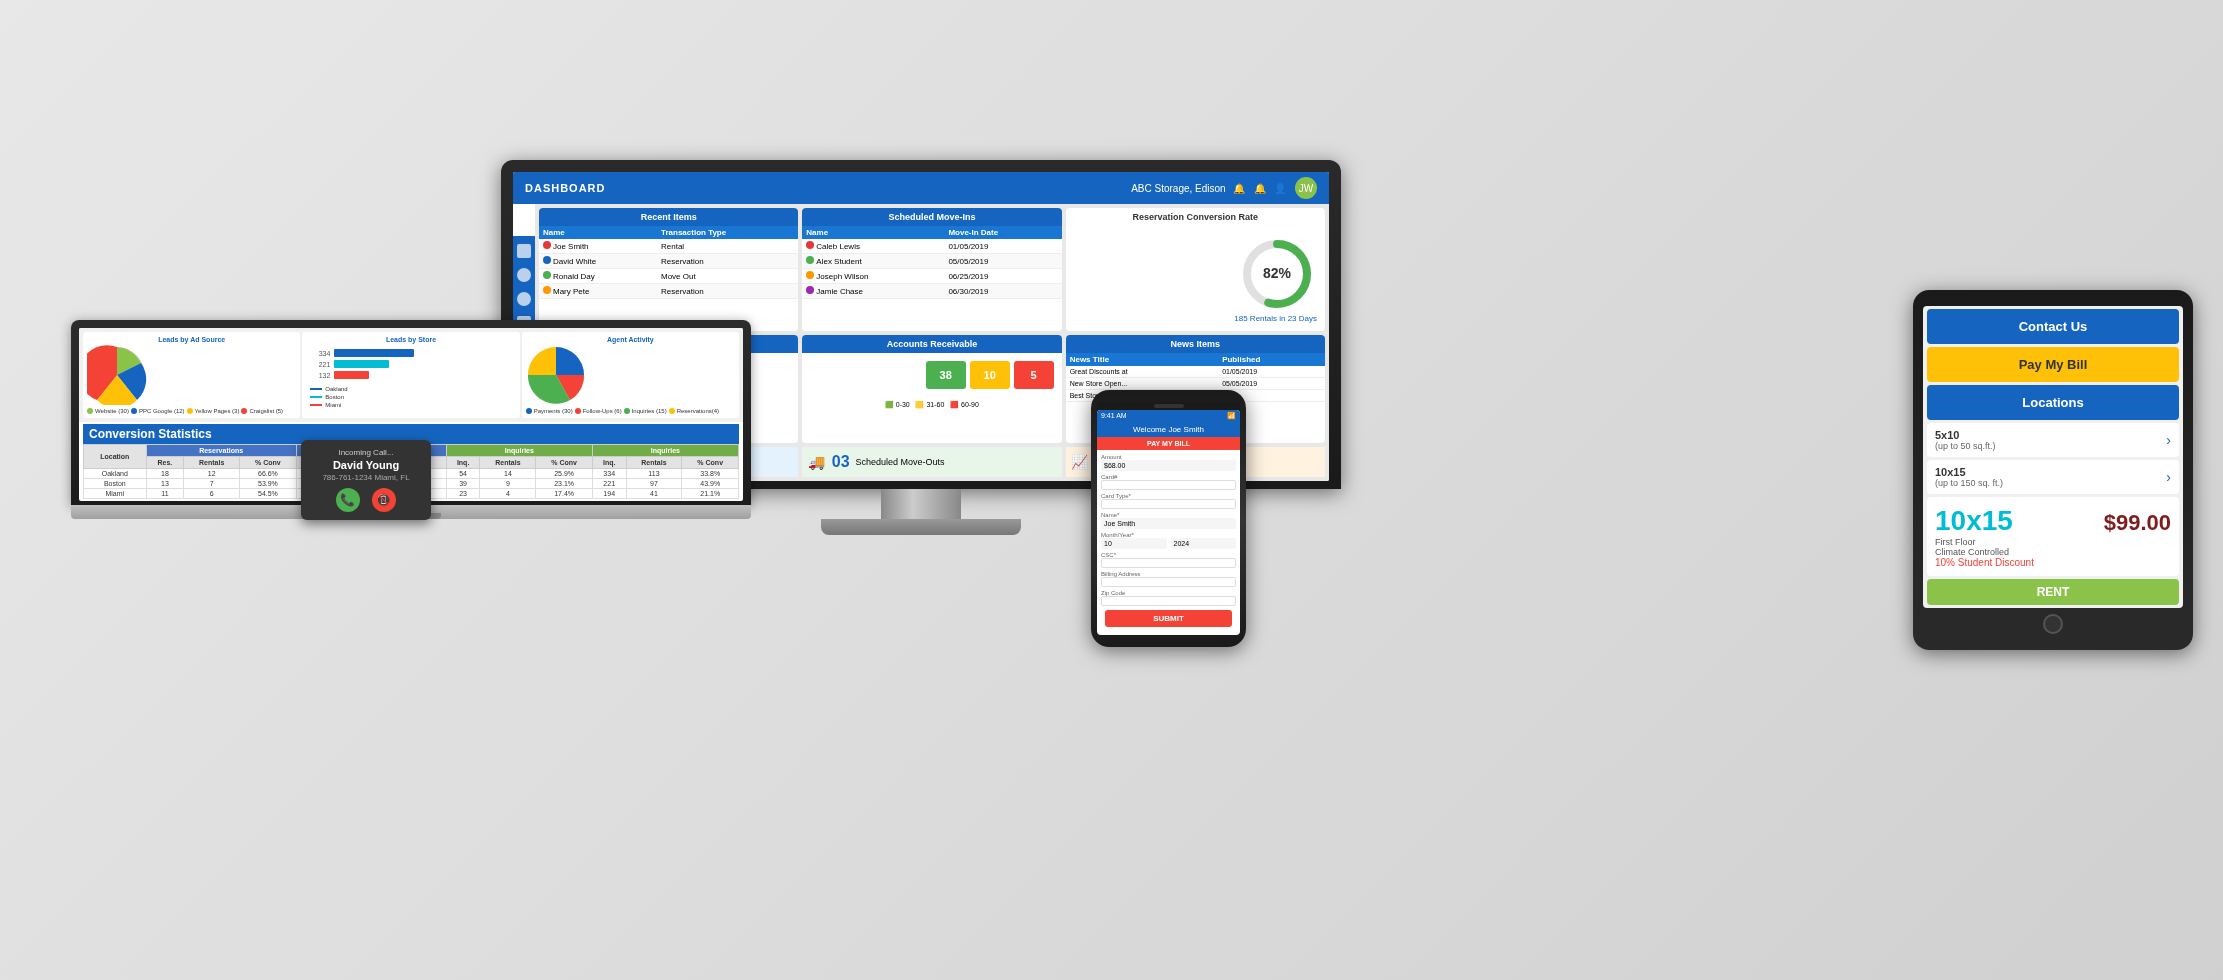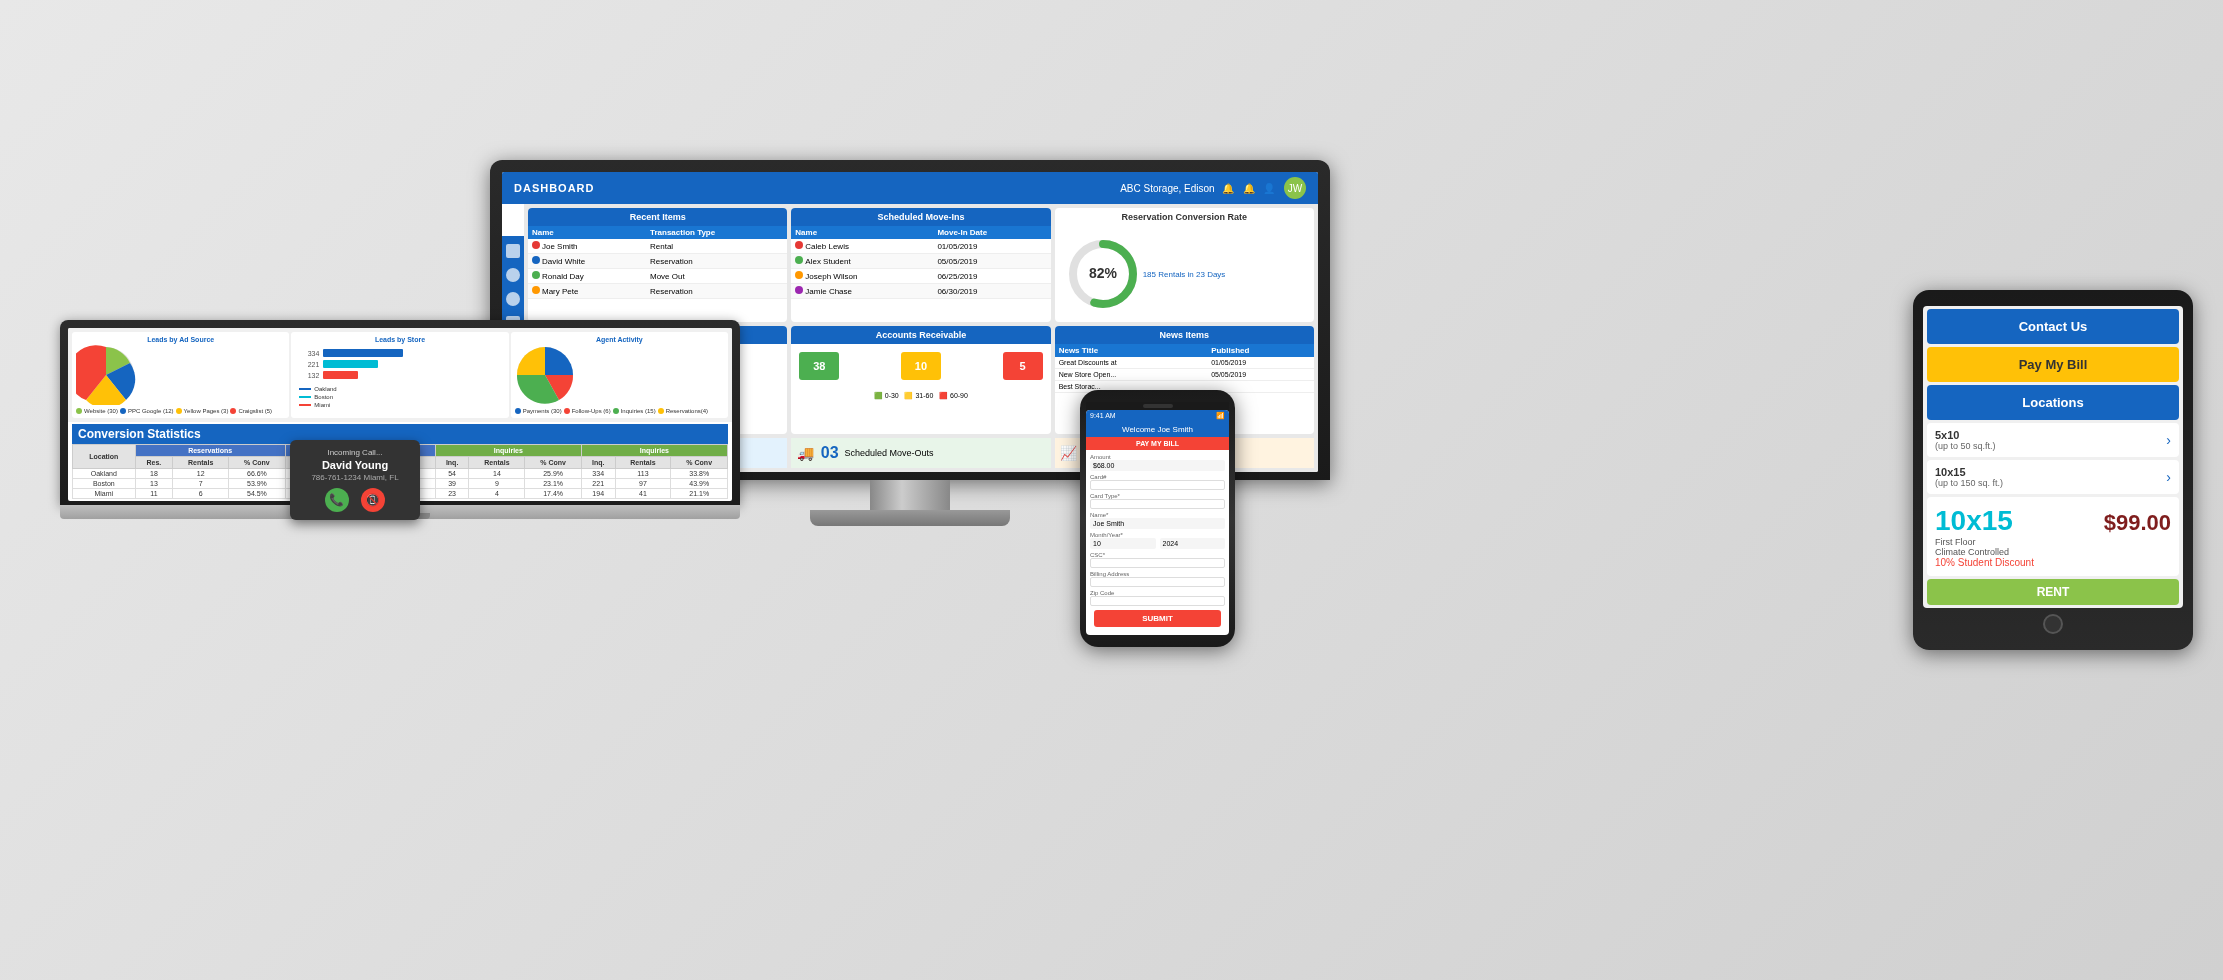--- a/index.html
+++ b/index.html
@@ -12,20 +12,21 @@
       display: flex;
       align-items: center;
       justify-content: center;
       background: linear-gradient(135deg, #e8e8e8 0%, #d0d0d0 100%);
     }
 
     .scene {
       position: relative;
       width: 2223px;
       height: 700px;
+      margin-left: 11px;
     }
 
     
     .monitor-wrapper {
       position: absolute;
       left: 490px;
       top: 20px;
       width: 840px;
     }
     .monitor-bezel {
@@ -153,22 +154,22 @@
       width: 8px;
       height: 8px;
       background: #e53935;
       border-radius: 50%;
       margin-right: 2px;
     }
 
     
     .gauge-container {
       display: flex;
-      flex-direction: row;
-      align-items: center;
+      flex-direction: column;
+      align-items: flex-end;
       padding: 8px;
     }
     .gauge-svg {
       width: 80px;
       height: 80px;
     }
     .gauge-label {
       font-size: 8px;
       color: #1565c0;
       text-align: center;
@@ -195,21 +196,21 @@
     .bar-label {
       font-size: 7px;
       color: #555;
     }
 
     
     .ar-boxes {
       display: flex;
       gap: 4px;
       padding: 8px;
-      justify-content: space-between;
+      justify-content: flex-end;
     }
     .ar-box {
       width: 40px;
       height: 28px;
       border-radius: 3px;
       display: flex;
       align-items: center;
       justify-content: center;
       color: #fff;
       font-size: 11px;

